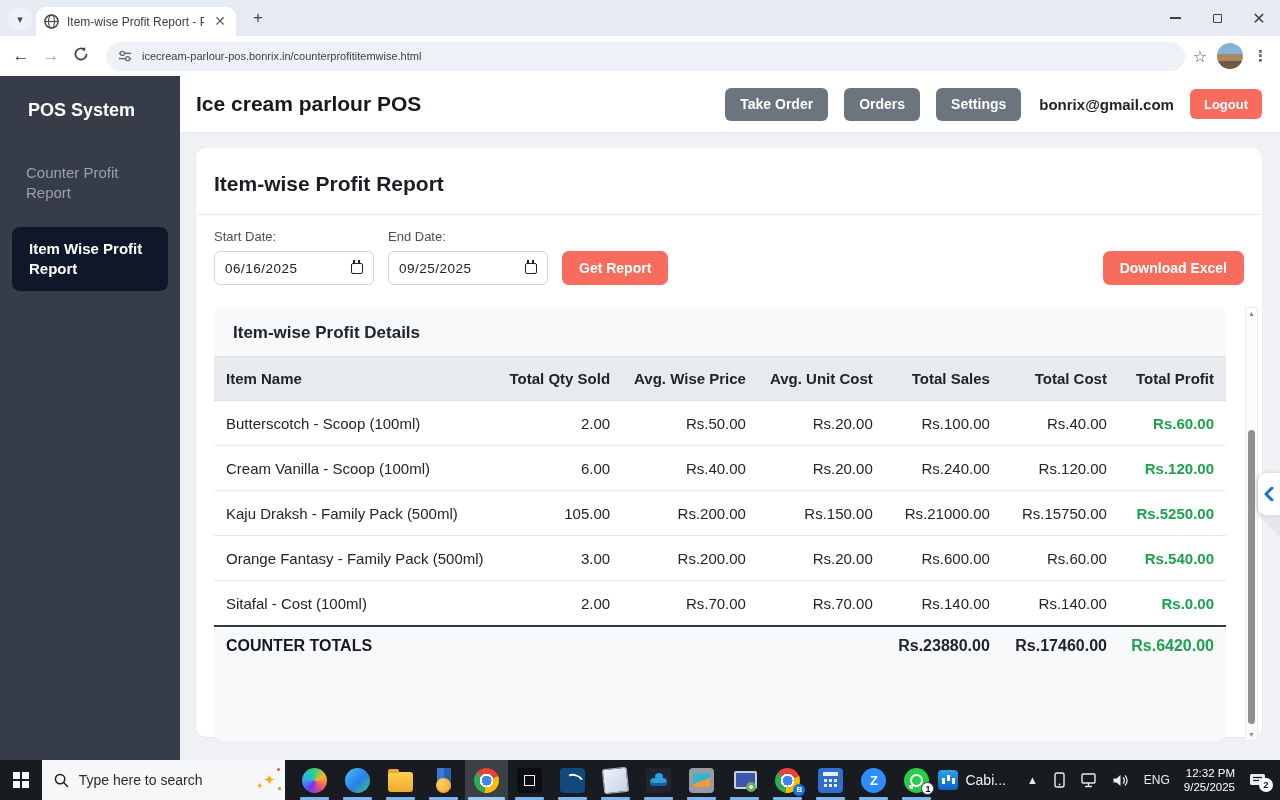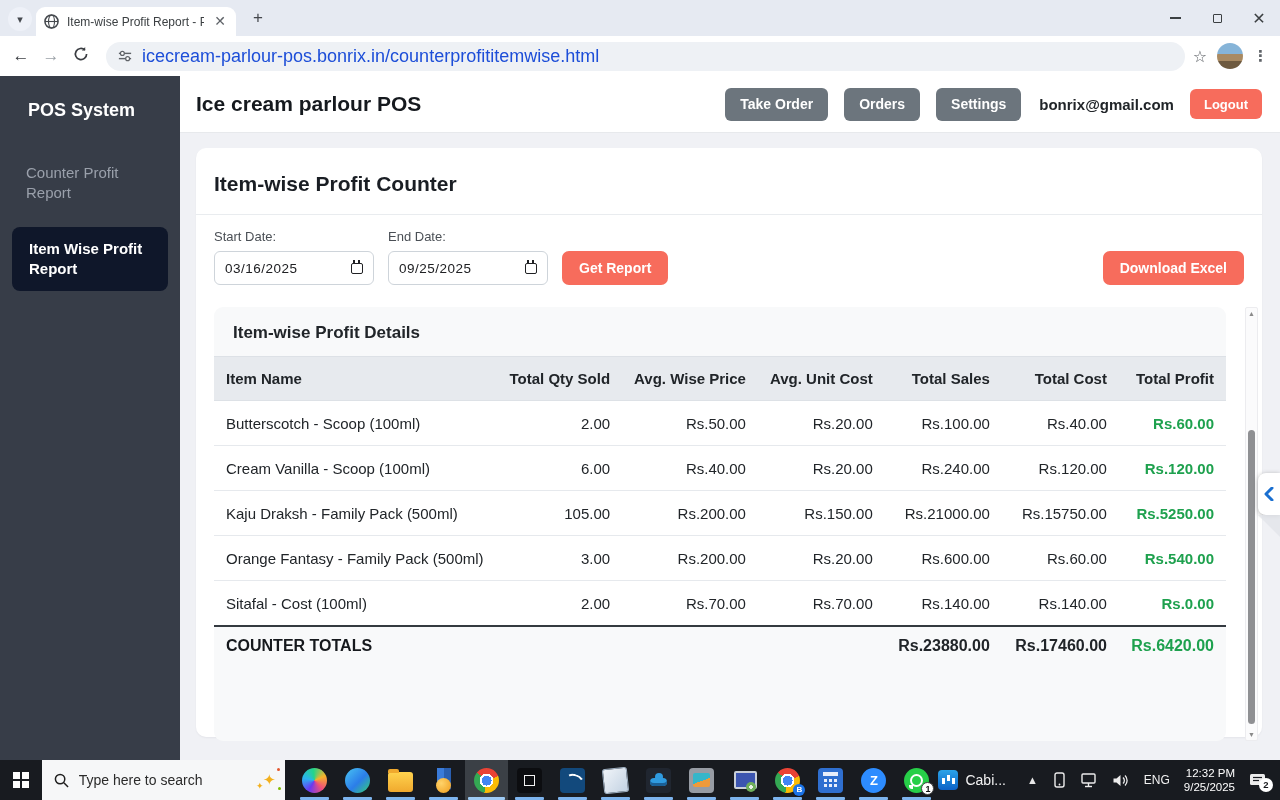--- a/index.html
+++ b/index.html
@@ -20,21 +20,21 @@
   .glyph-restore { width:9px; height:9px; border:1.3px solid #3c4043; border-radius:1px; position:relative; background:#e6eaf2; }
   .glyph-restore::before { content:""; position:absolute; top:-4px; left:2px; width:9px; height:9px; border:1.3px solid #3c4043; border-radius:1px; z-index:-1; }
   .glyph-close { font-size:16px; color:#3c4043; }
 
   .urlrow { position:absolute; top:36px; left:0; right:0; height:40px; background:#fff; display:flex; align-items:center; }
   .nav-btn { width:30px; text-align:center; font-size:17px; }
   .nav-back { color:#3a3d42; margin-left:6px; }
   .nav-fwd { color:#9aa0a6; }
   .nav-reload { color:#3a3d42; }
   .url-pill { flex:1; height:29px; margin:0 8px 0 10px; background:#eef1f5; border-radius:15px; display:flex; align-items:center; padding:0 12px; gap:10px; }
-  .url-text { font-size:18px; color:#1d4ed8; }
+  .url-text { font-size:11px; color:#404040; }
   .star-btn { color:#5f6368; font-size:16px; margin-right:10px; }
   .avatar { width:26px; height:26px; border-radius:50%; background:linear-gradient(#86b4d8 0 42%, #a98a62 42% 70%, #6e5a40 70% 100%); margin-right:10px; }
   .menu-dots { color:#5f6368; font-size:15px; margin-right:12px; font-weight:bold; }
 
   
   .sidebar { position:absolute; top:76px; left:0; width:180px; bottom:40px; background:#373d48; }
   .side-title { color:#fff; font-size:18px; font-weight:bold; padding:24px 0 0 28px; }
   .side-item { font-size:15px; line-height:20px; padding:12px 14px; margin:0 12px; border-radius:8px; cursor:pointer; }
   .side-item.inactive { color:#9aa0ab; margin-top:30px; }
   .side-item.active { background:#0f172a; color:#fff; font-weight:bold; margin-top:12px;padding-left:17px; }
@@ -214,28 +214,28 @@
     <div class="app-title">Ice cream parlour POS</div>
     <button class="hdr-btn">Take Order</button>
     <button class="hdr-btn">Orders</button>
     <button class="hdr-btn">Settings</button>
     <span class="hdr-email">bonrix@gmail.com</span>
     <button class="logout-btn">Logout</button>
   </header>
 
   <div class="content">
     <div class="card">
-      <div class="report-title">Item-wise Profit Counter</div>
+      <div class="report-title">Item-wise Profit Report</div>
       <hr class="card-divider">
 
       <div class="filters">
         <div class="date-group">
           <div class="date-label">Start Date:</div>
           <div class="date-input">
-            <span class="date-value">03/16/2025</span>
+            <span class="date-value">06/16/2025</span>
             <span class="cal-icon"></span>
           </div>
         </div>
         <div class="date-group">
           <div class="date-label">End Date:</div>
           <div class="date-input">
             <span class="date-value">09/25/2025</span>
             <span class="cal-icon"></span>
           </div>
         </div>

